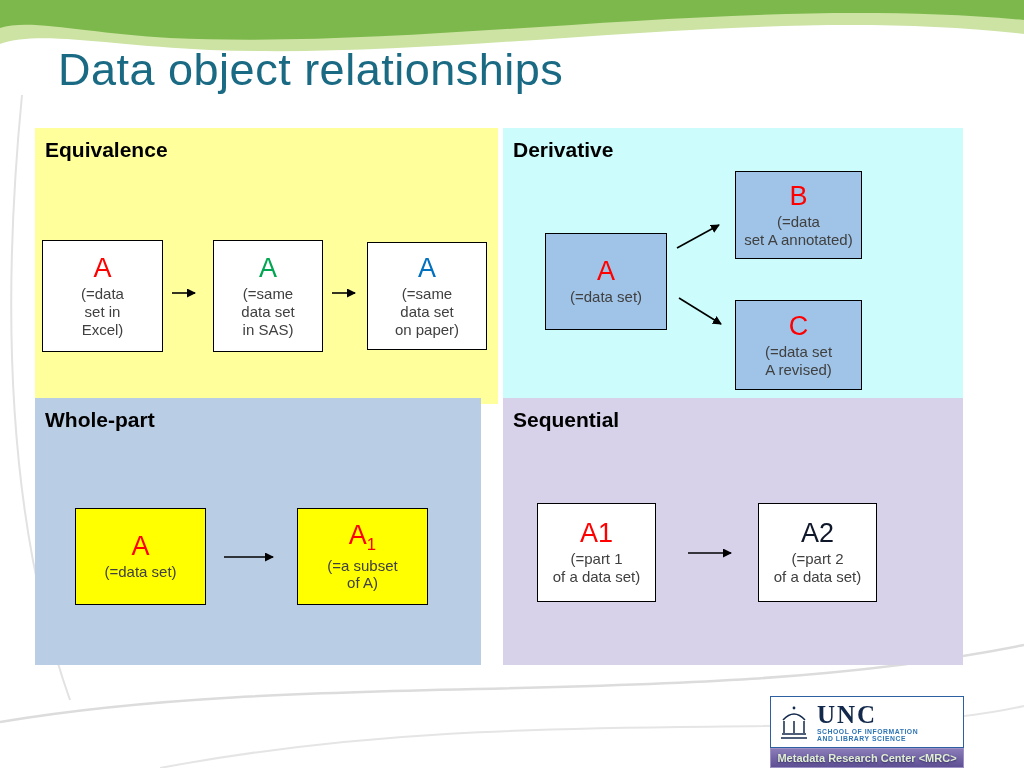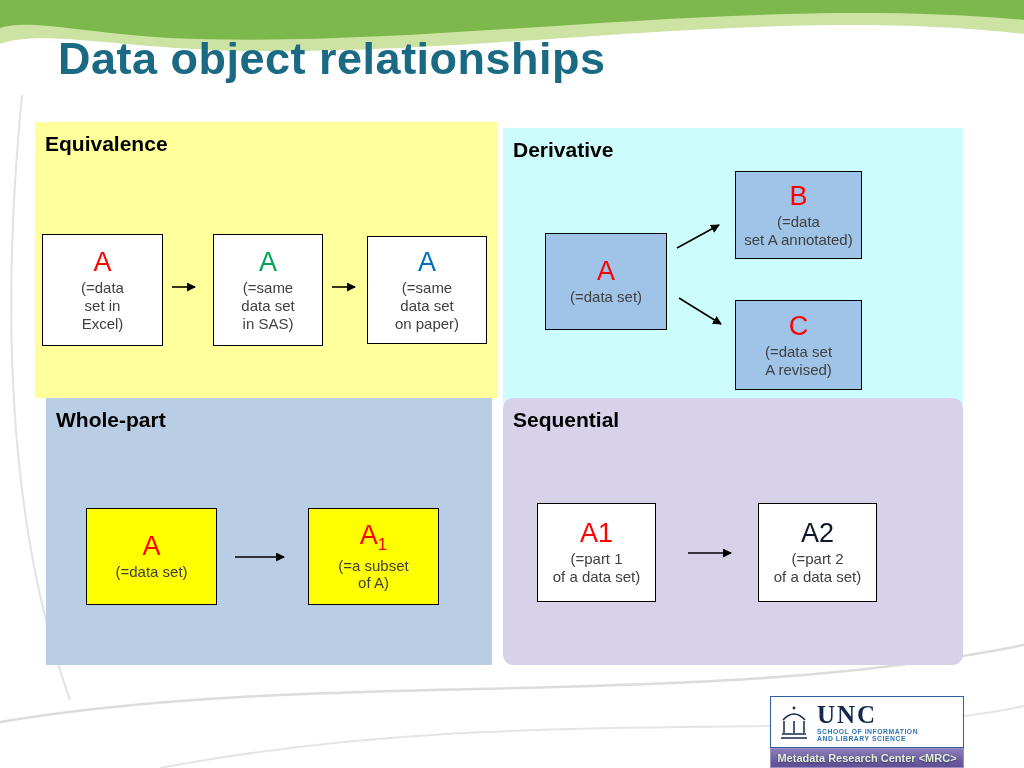--- a/index.html
+++ b/index.html
@@ -6,28 +6,28 @@
   html,body { background:#ffffff; }
   body { font-family:"Liberation Sans", sans-serif; }
 
   .slide { position:relative; width:1024px; height:768px; background:#ffffff; overflow:hidden; }
 
   .bg-decor, .top-wave { position:absolute; left:0; }
   .bg-decor { top:0; }
   .top-wave { top:0; }
 
   .slide-title {
-    position:absolute; left:58px; top:33px;
-    font-size:45px; font-weight:700; letter-spacing:0.5px;
+    position:absolute; left:58px; top:44px;
+    font-size:45px; font-weight:400; letter-spacing:0.5px;
   }
 
   .quadrant { position:absolute; }
-  .q-equivalence { left:35px;  top:122px; width:463px; height:276px; }
+  .q-equivalence { left:35px;  top:128px; width:463px; height:276px; }
   .q-derivative  { left:503px; top:100px; width:460px; height:276px;margin-top:28px; }
-  .q-wholepart   { left:35px;  top:398px; width:446px; height:267px;margin-left:11px; }
+  .q-wholepart   { left:35px;  top:398px; width:446px; height:267px; }
   .q-sequential  { left:503px; top:398px; width:460px; height:267px; }
 
   .q-heading { position:absolute; left:10px; top:10px; font-size:21px; font-weight:700; color:#000; }
 
   .dbox {
     position:absolute; background:#ffffff; border:1px solid #000;
     display:flex; flex-direction:column; align-items:center; justify-content:center;
     text-align:center; padding:4px;
   }
   .dbox .label { font-size:27px; line-height:1.05; }
@@ -182,21 +182,21 @@
       <line x1="1" y1="8" x2="50" y2="8" stroke="#000" stroke-width="1.6" marker-end="url(#arrowhead)"></line>
     </svg>
 
     <div class="dbox wp-boxA1" style="background: rgb(255, 255, 0);">
       <span class="label" style="color: rgb(255, 0, 0);"><span>A</span><sub>1</sub></span>
       <span class="desc">(=a subset
 of A)</span>
     </div>
   </section>
 
-  <section class="quadrant q-sequential" style="background: rgb(215, 209, 234); border-radius: 10px;">
+  <section class="quadrant q-sequential" style="background: rgb(215, 209, 234);">
     <h2 class="q-heading">Sequential</h2>
 
     <div class="dbox seq-boxA1">
       <span class="label" style="color: rgb(255, 0, 0);">A1</span>
       <span class="desc">(=part 1
 of a data set)</span>
     </div>
 
     <svg class="arrow seq-arrow" width="56" height="16" viewBox="0 0 56 16">
       <line x1="1" y1="8" x2="44" y2="8" stroke="#000" stroke-width="1.6" marker-end="url(#arrowhead)"></line>

